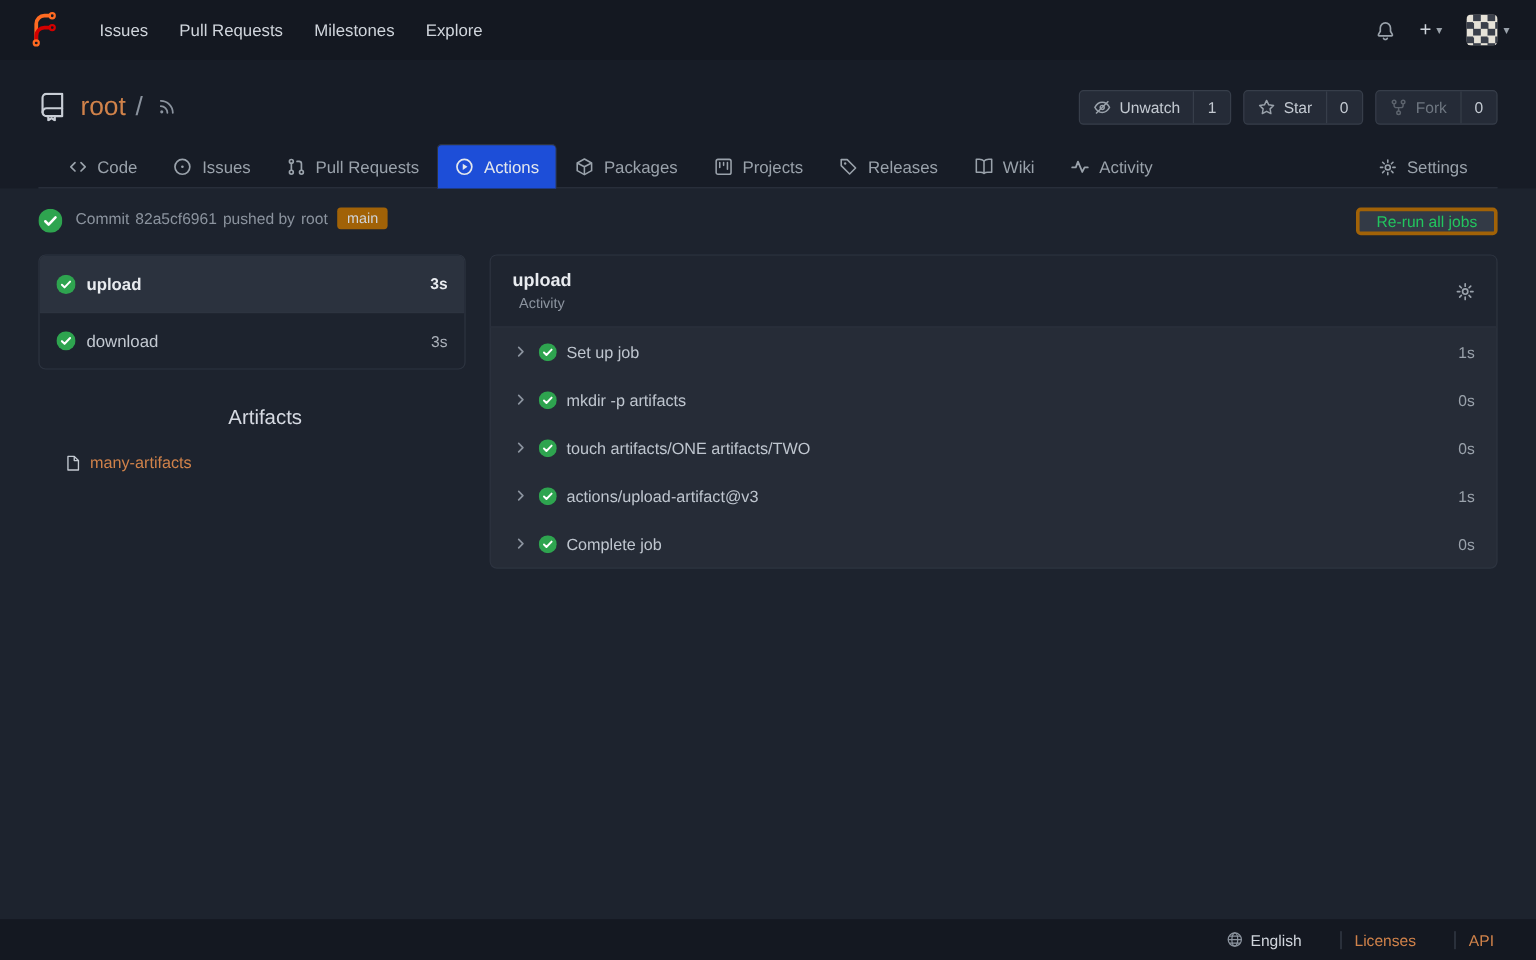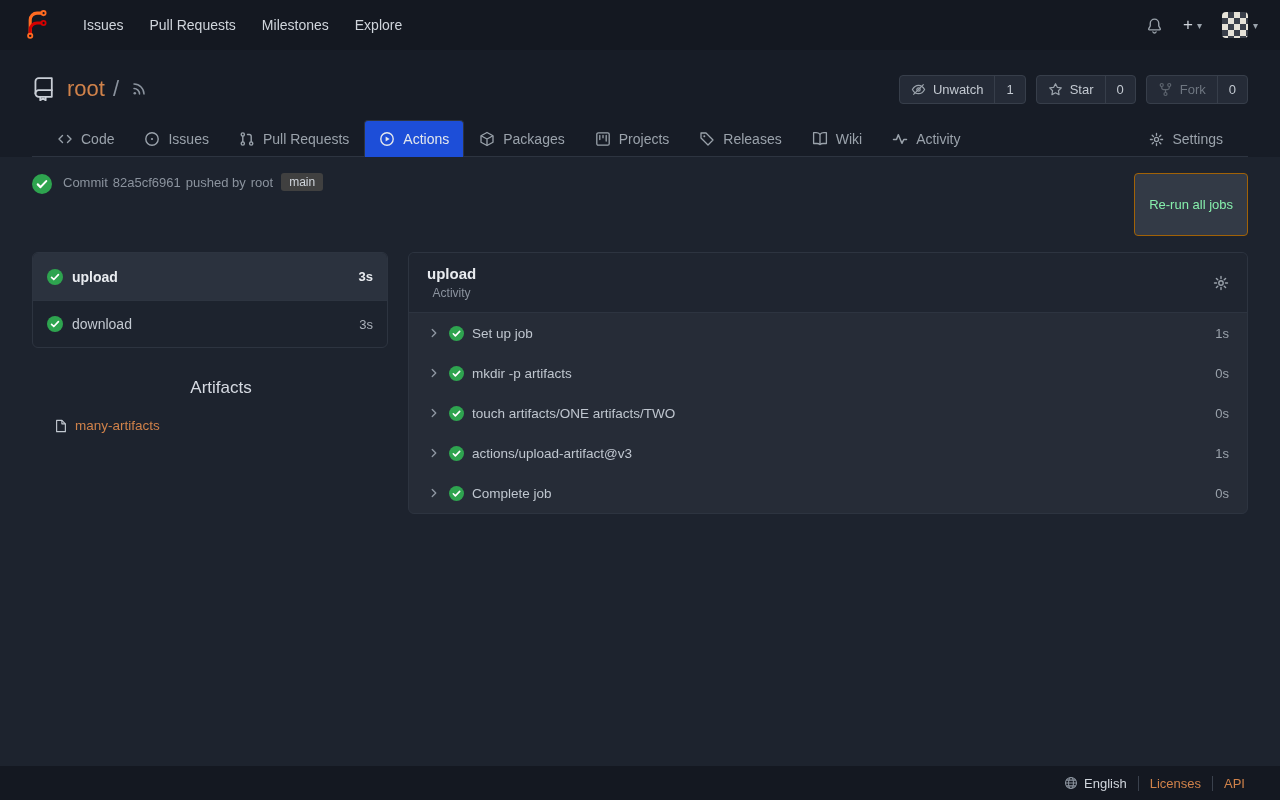--- a/index.html
+++ b/index.html
@@ -51,22 +51,22 @@
   .tab.active { background:#1d4ed8; color:#e4e8ed; border-color:#2d3440; border-radius:4px 4px 0 0;justify-content:space-between; }
   .tab.right { margin-left:auto; }
 
   
   .main { flex:1; padding:16px 32px 0; overflow:hidden; }
   .run-header { display:flex; align-items:flex-start; margin-bottom:16px; }
   .run-title-block { display:flex; gap:11px; }
   .run-check { margin-top:1px; }
   .run-title { font-size:18px; font-weight:700; color:#e8ebef; margin-bottom:7px; }
   .run-meta { font-size:13px; color:#8b939e; display:flex; align-items:center; gap:5px; }
-  .branch-badge { background:#404040; color:#cfd4db; font-size:12px; padding:2px 8px; border-radius:3px; margin-left:3px; }
-  .rerun-btn { margin-left:auto; background:#333a46; color:#86efac; border:1px solid #a16207; padding:23px 14px; border-radius:4px; font-size:13px; cursor:pointer; }
+  .branch-badge { background:#a16207; color:#cfd4db; font-size:12px; padding:2px 8px; border-radius:3px; margin-left:3px; }
+  .rerun-btn { margin-left:auto; background:#333a46; color:#22c55e; border:3px solid #a16207; padding:1px 14px; border-radius:4px; font-size:13px; cursor:pointer; }
 
   .columns { display:flex; gap:20px;text-align:center; }
   .left-col { width:356px; flex:none; }
   .job-list { border:1px solid #2d3440; border-radius:6px; overflow:hidden; }
   .job-item { display:flex; align-items:center; gap:9px; padding:0 14px; height:47px; font-size:14px; color:#c3c9d1; cursor:pointer; }
   .job-item + .job-item { border-top:1px solid #2d3440; }
   .job-item.selected { background:#2b323e; color:#e8ebef; font-weight:700; }
   .job-duration { margin-left:auto; font-size:13px; color:#aab0b9; }
   .job-item.selected .job-duration { color:#e8ebef; }
 
@@ -83,21 +83,21 @@
   .panel-gear { margin-left:auto; color:#9aa2ab; cursor:pointer; }
   .step-row { display:flex; align-items:center; gap:8px; padding:0 18px; height:40px; font-size:13.5px; color:#bfc6cf; cursor:pointer; }
   .chev { color:#8b939e; }
   .step-duration { margin-left:auto; font-size:13px; color:#9aa2ab; }
 
   
   .footer { flex:none; height:34px; background:#141821; display:flex; align-items:center; padding:0 24px; font-size:13px; color:#8b939e; }
   .footer a { color:#d0824a; }
   .footer b { color:#d6dae2; font-weight:700; }
   .footer .sp { margin:0 3px; }
-  .footer-right { margin-left:auto; display:flex; align-items:center; }
+  .footer-right { margin-left:auto; display:flex; align-items:center;gap:21px; }
   .footer-right .item { display:flex; align-items:center; gap:6px; padding:0 11px; cursor:pointer; }
   .footer-right .item + .item { border-left:1px solid #3a414d; }
   .footer-right .lang { color:#d0d5dc; }
 </style>
 </head>
 <body>
 
 <div class="navbar">
   <span class="logo">
     <svg width="30" height="30" viewBox="0 0 212 212">

